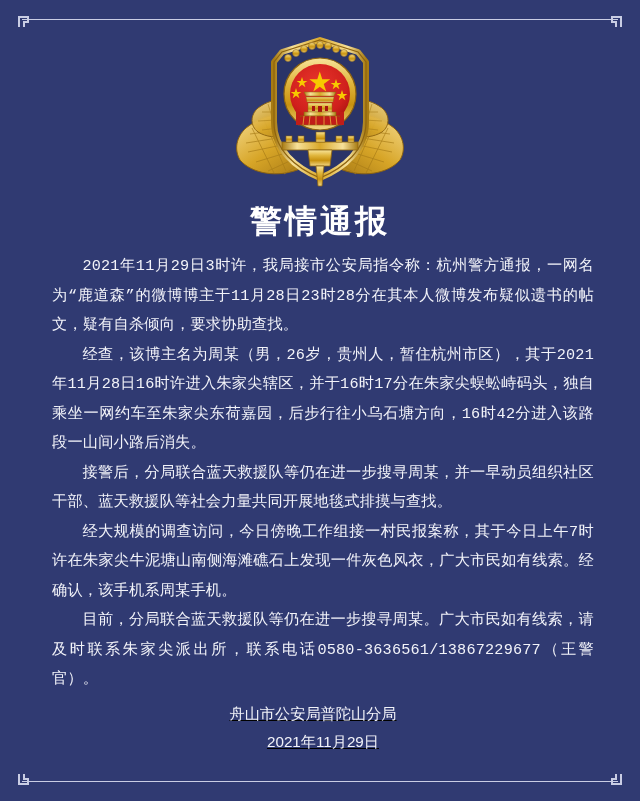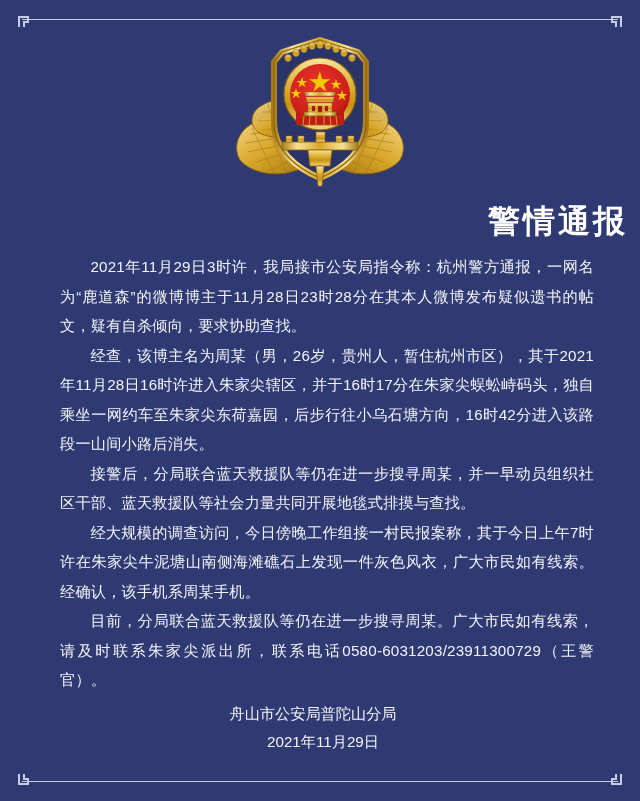--- a/index.html
+++ b/index.html
@@ -68,22 +68,22 @@
   }
   .emblem {
     display: block;
   }
 
   
   .title {
     position: absolute;
     top: 200px;
     left: 0;
-    right: 12px;
-    text-align: right;
+    right: 0;
+    text-align: center;
     color: #ffffff;
     font-size: 32px;
     font-weight: bold;
     letter-spacing: 3px;
     font-family: "Liberation Sans", "DejaVu Sans", sans-serif;
   }
 
   
   .body {
     position: absolute;
@@ -91,32 +91,33 @@
     left: 48px;
     width: 546px;
   }
   .para {
     color: #f2f3f9;
     font-size: 15.2px;
     line-height: 29.5px;
     text-align: justify;
     text-justify: inter-ideograph;
     text-indent: 2em;
-    margin: 0 0 0 12px;
-    font-family: Liberation Sans, sans-serif;
+    margin: 0 0 0 4px;
+    font-family: Liberation Mono, monospace;
     letter-spacing: 0.2px;
   }
 
   
   .sign {
     position: absolute;
     left: 0;
     right: 0;
     top: 700px;
     text-align: center;
+    text-decoration: underline;
   }
   .sign-org {
     color: #f2f3f9;
     font-size: 15.2px;
     line-height: 28px;
     padding-right: 14px;
   }
   .sign-date {
     color: #f2f3f9;
     font-size: 15.2px;
@@ -304,21 +305,21 @@
     </svg>
   </div>
 
   <div class="title">警情通报</div>
 
   <div class="body">
     <p class="para">2021年11月29日3时许，我局接市公安局指令称：杭州警方通报，一网名为“鹿道森”的微博博主于11月28日23时28分在其本人微博发布疑似遗书的帖文，疑有自杀倾向，要求协助查找。</p>
     <p class="para">经查，该博主名为周某（男，26岁，贵州人，暂住杭州市区），其于2021年11月28日16时许进入朱家尖辖区，并于16时17分在朱家尖蜈蚣峙码头，独自乘坐一网约车至朱家尖东荷嘉园，后步行往小乌石塘方向，16时42分进入该路段一山间小路后消失。</p>
     <p class="para">接警后，分局联合蓝天救援队等仍在进一步搜寻周某，并一早动员组织社区干部、蓝天救援队等社会力量共同开展地毯式排摸与查找。</p>
     <p class="para">经大规模的调查访问，今日傍晚工作组接一村民报案称，其于今日上午7时许在朱家尖牛泥塘山南侧海滩礁石上发现一件灰色风衣，广大市民如有线索。经确认，该手机系周某手机。</p>
-    <p class="para">目前，分局联合蓝天救援队等仍在进一步搜寻周某。广大市民如有线索，请及时联系朱家尖派出所，联系电话0580-6031203/23911300729（王警官）。</p>
+    <p class="para">目前，分局联合蓝天救援队等仍在进一步搜寻周某。广大市民如有线索，请及时联系朱家尖派出所，联系电话0580-3636561/13867229677（王警官）。</p>
   </div>
 
   <div class="sign">
     <div class="sign-org">舟山市公安局普陀山分局</div>
     <div class="sign-date">2021年11月29日</div>
   </div>
 
 </div>
 
 </body></html>

